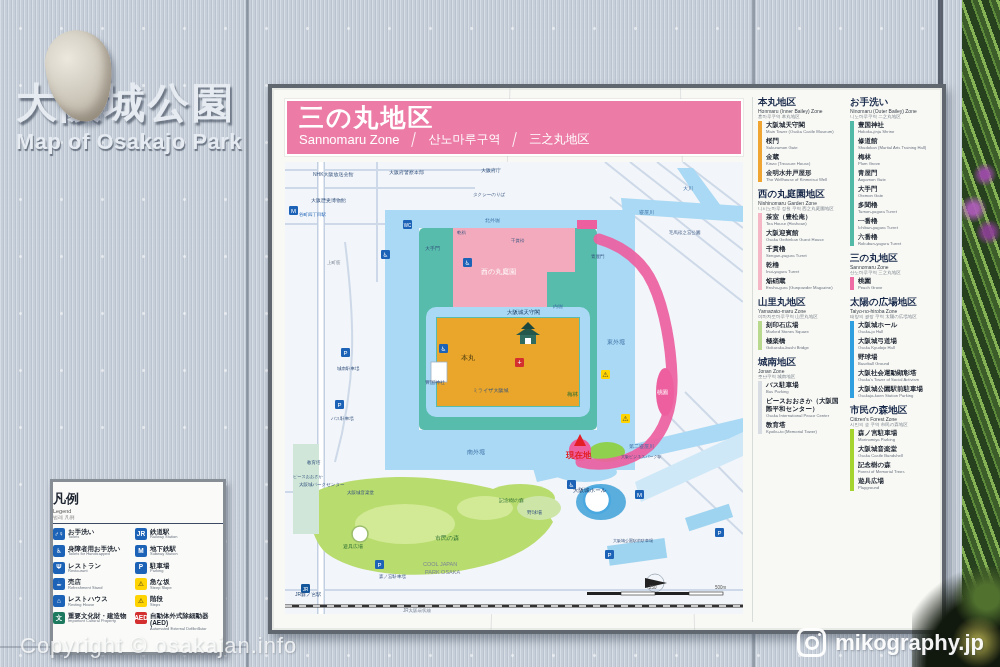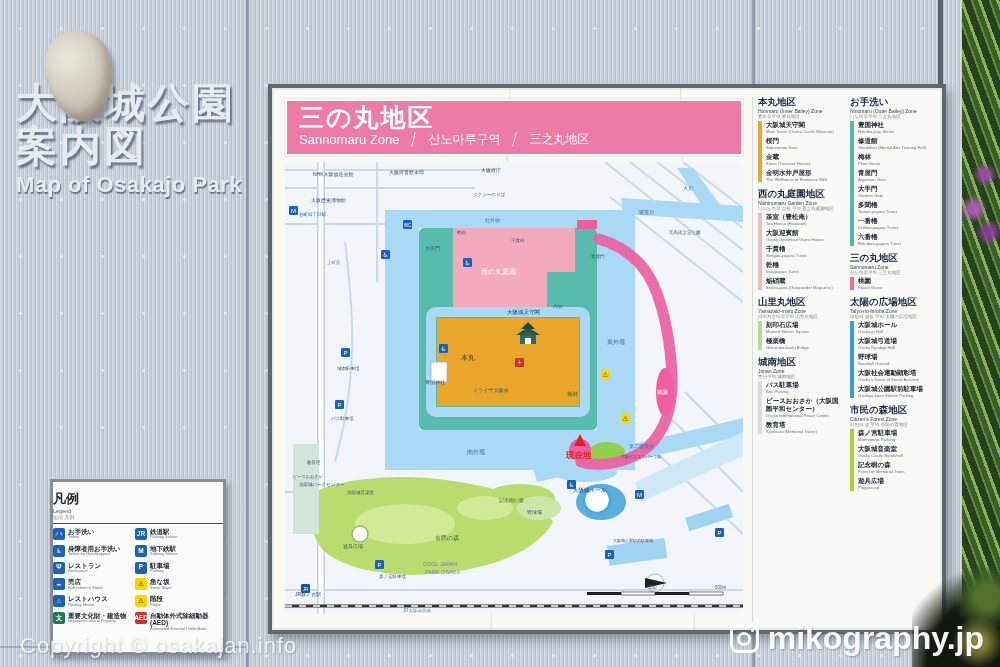--- a/index.html
+++ b/index.html
@@ -79,39 +79,38 @@
                radial-gradient(circle at 70% 80%,rgba(140,60,150,.9) 5px,rgba(140,60,150,0) 13px);}
   .leafpile{position:absolute;right:0;bottom:0;width:88px;height:100px;
     background:radial-gradient(circle at 75% 75%,#8d8a3f 6px,rgba(141,138,63,0) 26px),
                radial-gradient(circle at 85% 30%,#51722f 12px,rgba(81,114,47,0) 34px),
                radial-gradient(circle at 100% 100%,#11180d 55%,rgba(17,24,13,0) 78%);}
 
   
   .wm-left{position:absolute;left:20px;bottom:8px;font-size:22px;color:rgba(255,255,255,.78);
     letter-spacing:1px;text-shadow:1px 1px 2px rgba(40,50,65,.25);}
   .wm-right{position:absolute;right:16px;bottom:10px;display:flex;align-items:center;gap:9px;
-    font-size:32px;font-weight:bold;color:rgba(255,255,255,.95);text-shadow:1px 1px 2px rgba(40,50,65,.35);}
+    font-size:22px;font-weight:bold;color:rgba(255,255,255,.95);text-shadow:1px 1px 2px rgba(40,50,65,.35);}
   .ig{position:relative;width:23px;height:23px;border:3px solid rgba(255,255,255,.95);border-radius:8px;}
   .ig::before{content:"";position:absolute;left:4.5px;top:4.5px;width:8px;height:8px;border:3px solid rgba(255,255,255,.95);border-radius:50%;}
   .ig::after{content:"";position:absolute;right:2px;top:2px;width:3px;height:3px;background:rgba(255,255,255,.95);border-radius:50%;}
 </style>
 </head>
 <body>
 
 <div class="wall">
   <div class="stripes"></div>
   <div class="seam seam-a"></div>
   <div class="seam seam-b"></div>
   <div class="seam seam-c"></div>
   <div class="hseam"></div>
 
   <div class="sign-title">
     <div class="stone"></div>
     <div class="st-jp">大阪城公園</div>
-    <div class="st-jp">案内図</div>
     <div class="st-en">Map of Osakajo Park</div>
   </div>
 
   <div class="board">
     <div class="crease cr1"></div>
     <div class="crease cr2"></div>
 
     <div class="board-header" style="background: rgb(236, 124, 166);">
       <div class="bh-jp">三の丸地区</div>
       <div class="bh-row">

